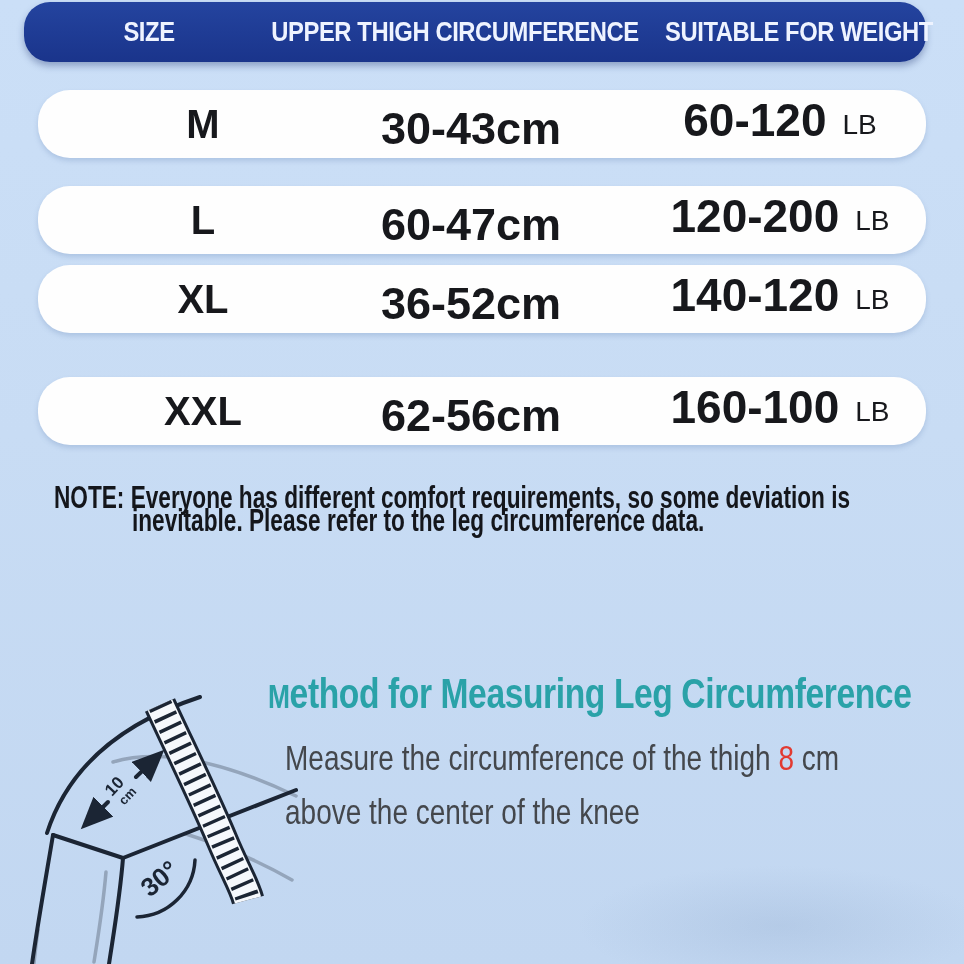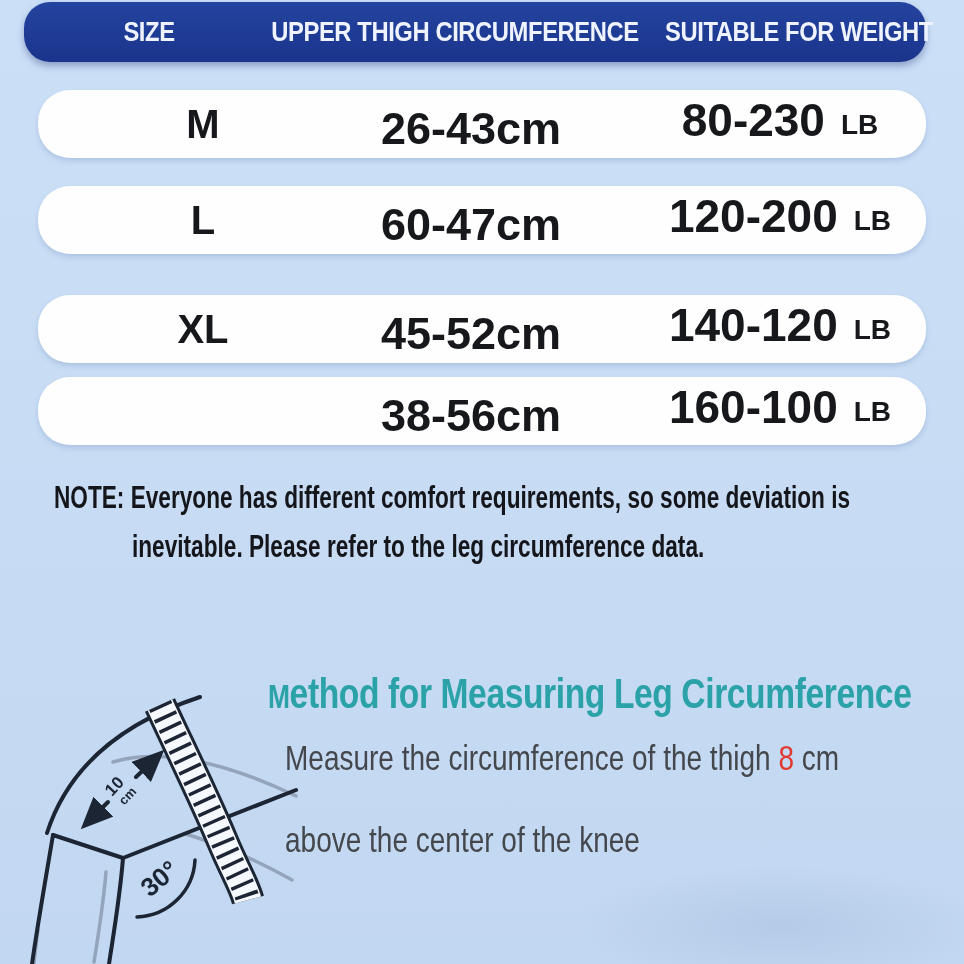--- a/index.html
+++ b/index.html
@@ -32,21 +32,21 @@
     position:absolute;left:38px;width:888px;height:68px;
     background:#fefefe;border-radius:32px;
     box-shadow:0 3px 5px rgba(110,140,185,.30);
     color:#17181c;
   }
   .cell{position:absolute;white-space:nowrap;}
   .cell>span{display:inline-block;transform:translateX(-50%);}
   .c-size{left:165px;top:50%;margin-top:-24px;font-size:40px;font-weight:bold;line-height:48px;}
   .c-circ{left:433px;top:50%;margin-top:-19px;font-size:45px;font-weight:bold;line-height:48px;}
   .c-wt  {left:742px;top:50%;margin-top:-28px;font-size:46px;font-weight:bold;line-height:48px;}
-  .c-wt .unit{font-size:28px;font-weight:bold;margin-left:16px;position:relative;top:-2px;}
+  .c-wt .unit{font-size:28px;font-weight:normal;margin-left:16px;position:relative;top:-2px;}
   
   .note-line{position:absolute;color:#14161b;font-size:31px;font-weight:bold;white-space:nowrap;}
   .note-line>span{display:inline-block;transform-origin:left center;transform:scaleX(.73);}
   
   .m-heading{position:absolute;left:268px;top:670px;white-space:nowrap;color:#2aa2a8;font-weight:bold;}
   .m-heading>span{display:inline-block;transform-origin:left center;transform:scaleX(.80);letter-spacing:-.5px;}
   .m-init{font-size:33px;}
   .m-rest{font-size:42px;}
   .m-body{position:absolute;white-space:nowrap;color:#44474c;font-size:35px;}
   .m-body>span{display:inline-block;transform-origin:left center;transform:scaleX(.80);}
@@ -66,60 +66,61 @@
     <div class="hdr-label" style="left:431px;text-align:center;">
       <span>UPPER THIGH CIRCUMFERENCE</span>
     </div>
     <div class="hdr-label" style="left:775px;">
       <span>SUITABLE FOR WEIGHT</span>
     </div>
   </div>
 
   <div class="row" style="top:90px;">
     <div class="cell c-size"><span>M</span></div>
-    <div class="cell c-circ"><span>26-43cm</span></div>
-    <div class="cell c-wt"><span><span>80-230</span><span class="unit">LB</span></span></div>
+    <div class="cell c-circ"><span>30-43cm</span></div>
+    <div class="cell c-wt"><span><span>60-120</span><span class="unit">LB</span></span></div>
   </div>
 
   <div class="row" style="top:186px;">
     <div class="cell c-size"><span>L</span></div>
     <div class="cell c-circ"><span>60-47cm</span></div>
     <div class="cell c-wt"><span><span>120-200</span><span class="unit">LB</span></span></div>
   </div>
 
-  <div class="row" style="top:295px;">
+  <div class="row" style="top:265px;">
     <div class="cell c-size"><span>XL</span></div>
-    <div class="cell c-circ"><span>45-52cm</span></div>
+    <div class="cell c-circ"><span>36-52cm</span></div>
     <div class="cell c-wt"><span><span>140-120</span><span class="unit">LB</span></span></div>
   </div>
 
   <div class="row" style="top:377px;">
-    <div class="cell c-circ"><span>38-56cm</span></div>
+    <div class="cell c-size"><span>XXL</span></div>
+    <div class="cell c-circ"><span>62-56cm</span></div>
     <div class="cell c-wt"><span><span>160-100</span><span class="unit">LB</span></span></div>
   </div>
 
   <div class="note-line" style="left:54px;top:480px;">
     <span>NOTE: Everyone has different comfort requirements, so some deviation is</span>
   </div>
-  <div class="note-line" style="left:132px;top:529px;">
+  <div class="note-line" style="left:132px;top:503px;">
     <span>inevitable. Please refer to the leg circumference data.</span>
   </div>
 
   <div class="m-heading">
     <span>
       <span class="m-init">M</span><span class="m-rest">ethod for Measuring Leg Circumference</span>
     </span>
   </div>
 
   <div class="m-body" style="left:285px;top:738px;">
     <span>
       <span>Measure the circumference of the thigh </span><span class="m-hl">8</span><span> cm</span>
     </span>
   </div>
-  <div class="m-body" style="left:285px;top:820px;">
+  <div class="m-body" style="left:285px;top:792px;">
     <span>above the center of the knee</span>
   </div>
 
   <svg class="diagram" viewBox="0 0 290 272">
     <defs>
       <marker id="ah" markerWidth="9" markerHeight="8" refX="6.5" refY="3.5" orient="auto">
         <path d="M0,0 L8,3.5 L0,7 z" fill="#1b2534"></path>
       </marker>
     </defs>
 

